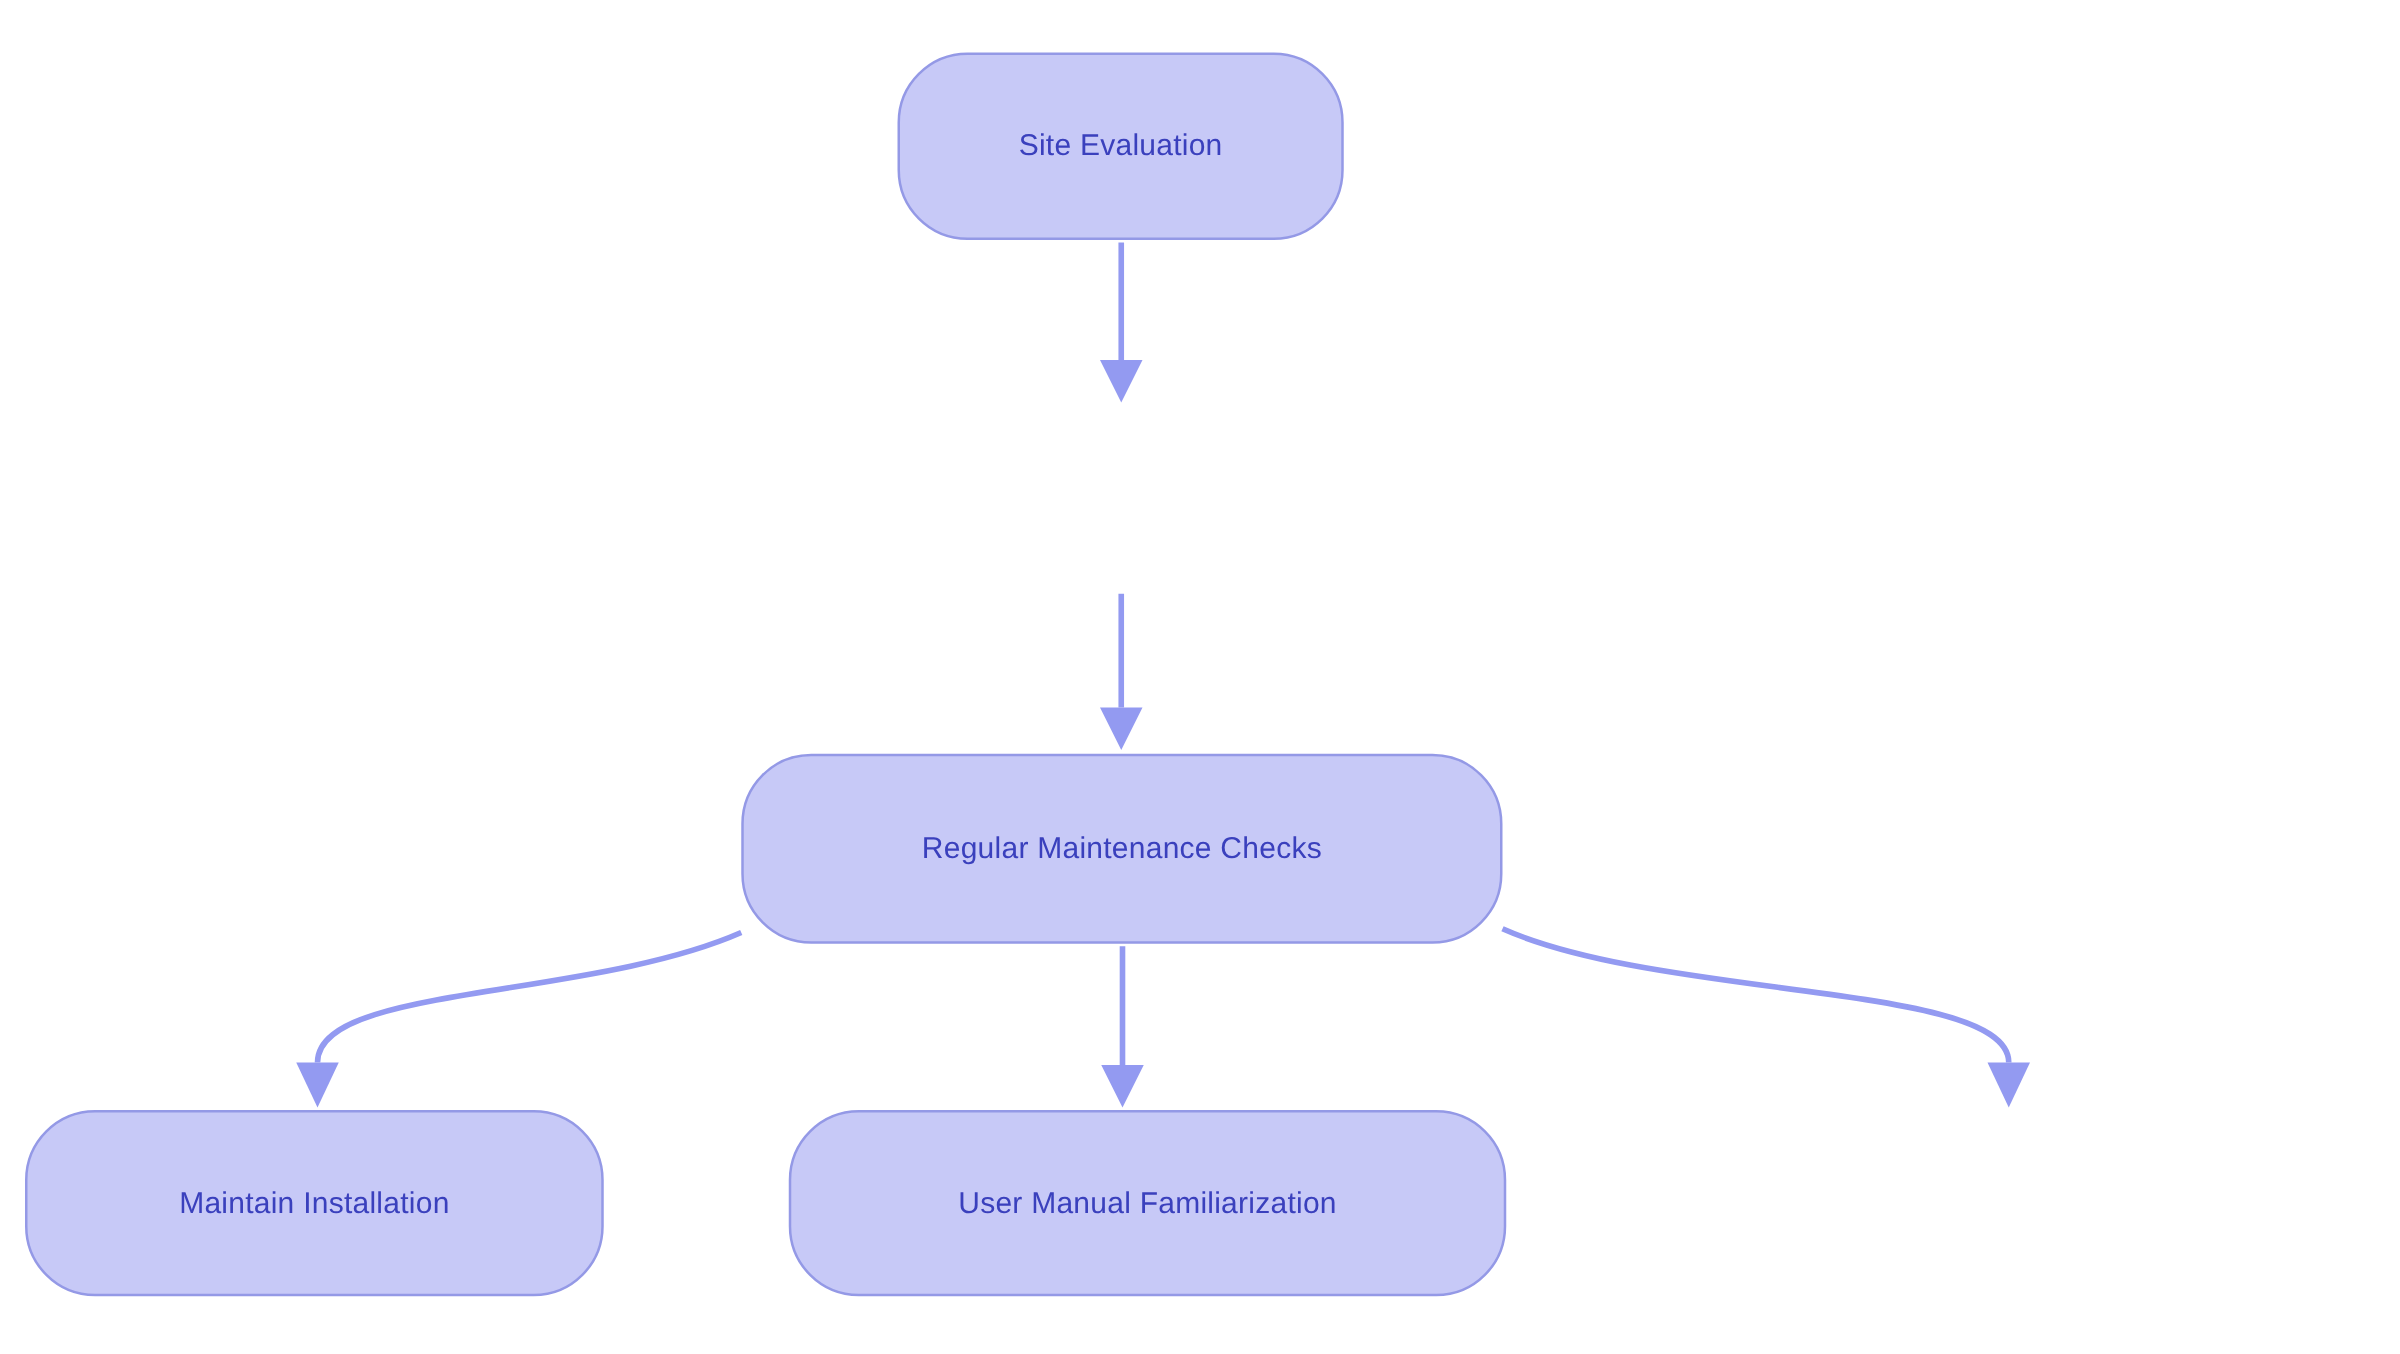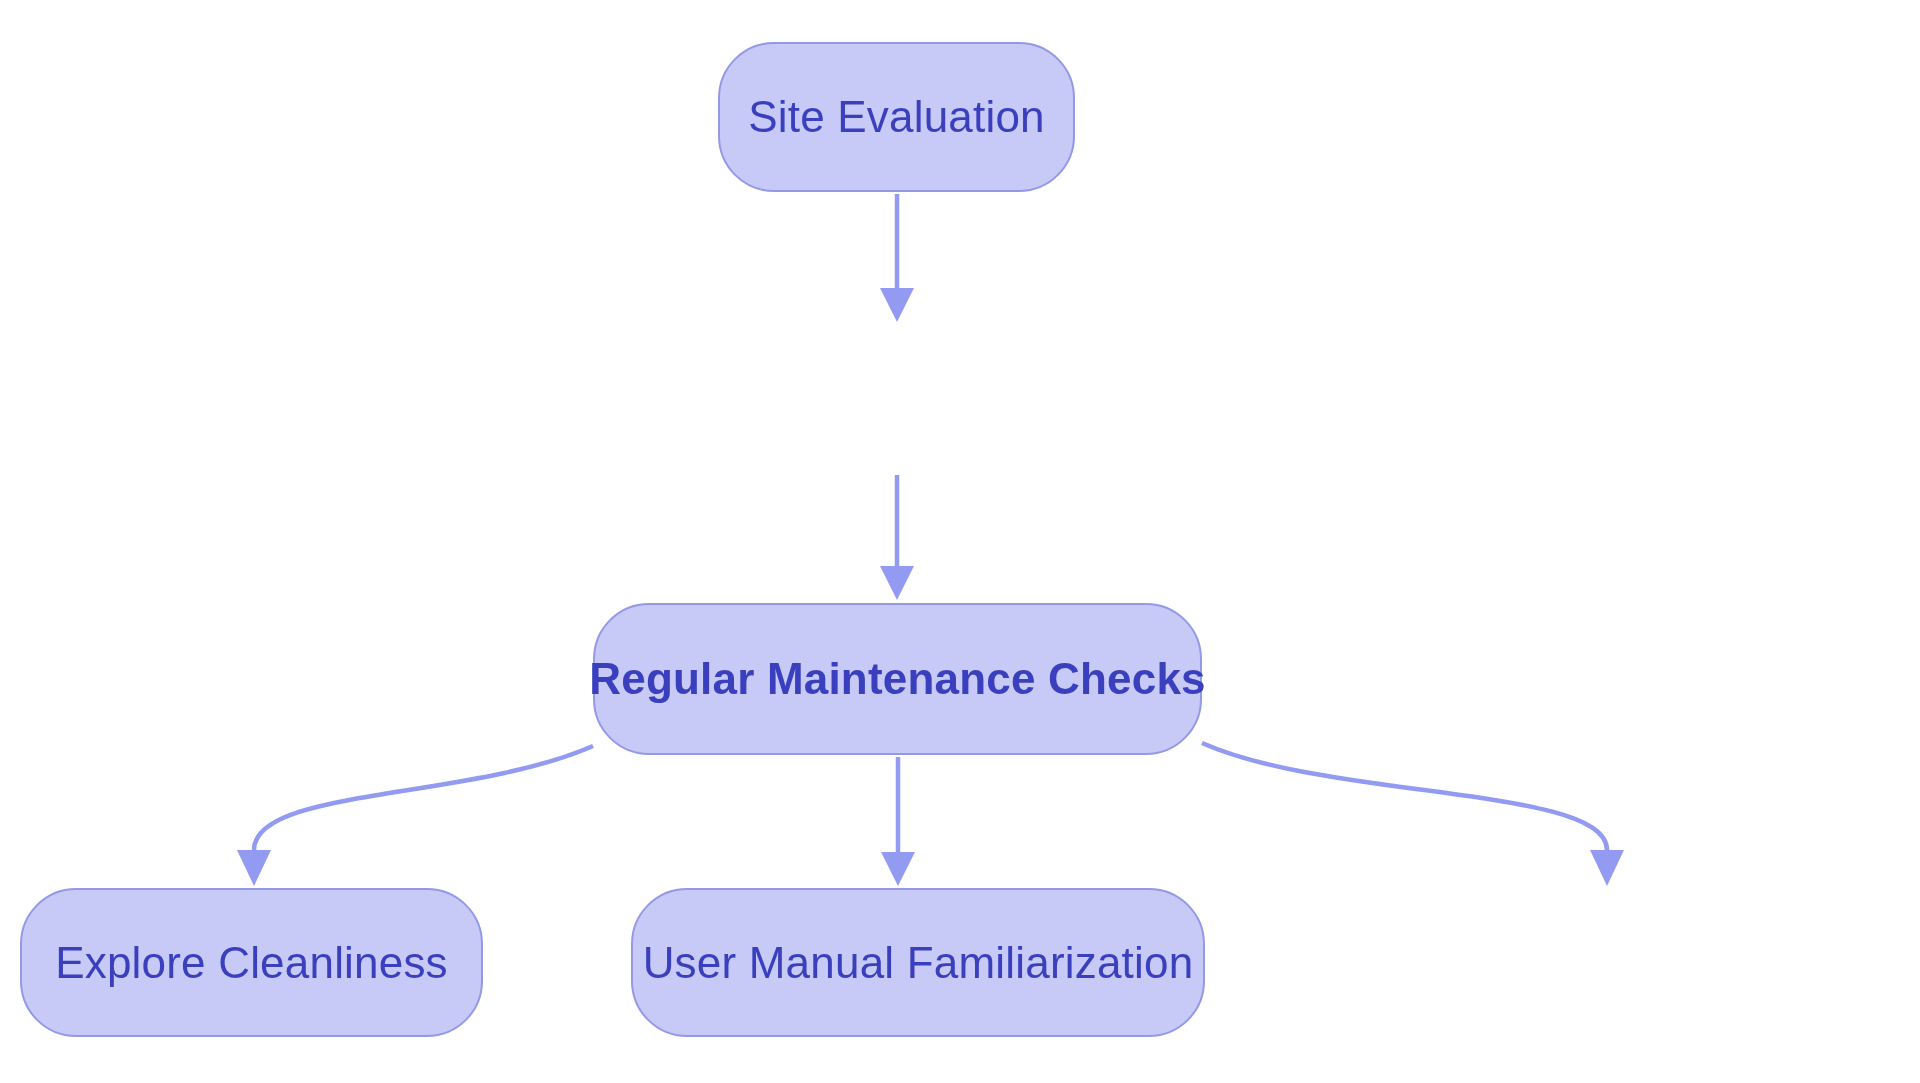--- a/index.html
+++ b/index.html
@@ -31,21 +31,21 @@
     fill: var(--arrow, #939af1);
     stroke: none;
   }
   .node {
     position: absolute;
     box-sizing: border-box;
     background: var(--node_fill, #c7c9f7);
     border: 2.5px solid var(--node_border, #9499e6);
     border-radius: 56px;
     color: var(--text, #3a40bd);
-    font-size: 44px;
+    font-size: 24px;
     display: flex;
     align-items: center;
     justify-content: center;
     text-align: center;
     white-space: nowrap;
     letter-spacing: 0.2px;
   }
 </style>
 </head>
 <body>
@@ -66,20 +66,20 @@
     <path class="edge" d="M898,757 L898,852"></path>
     <polygon class="arrowhead" points="881,852 915,852 898,886"></polygon>
 
     <path class="edge" d="M1202,743 C1330,800 1607,786 1607,850"></path>
     <polygon class="arrowhead" points="1590,850 1624,850 1607,886"></polygon>
   </svg>
 
   <div class="node" style="left:718px; top:42px; width:357px; height:150px;">Site Evaluation</div>
 
 
-  <div class="node" style="left:593px; top:603px; width:609px; height:152px;font-weight:bold;">Regular Maintenance Checks</div>
+  <div class="node" style="left:593px; top:603px; width:609px; height:152px;">Regular Maintenance Checks</div>
 
-  <div class="node" style="left:20px; top:888px; width:463px; height:149px;">Explore Cleanliness</div>
+  <div class="node" style="left:20px; top:888px; width:463px; height:149px;">Maintain Installation</div>
 
   <div class="node" style="left:631px; top:888px; width:574px; height:149px;">User Manual Familiarization</div>
 
 
 </div>
 
 </body></html>

